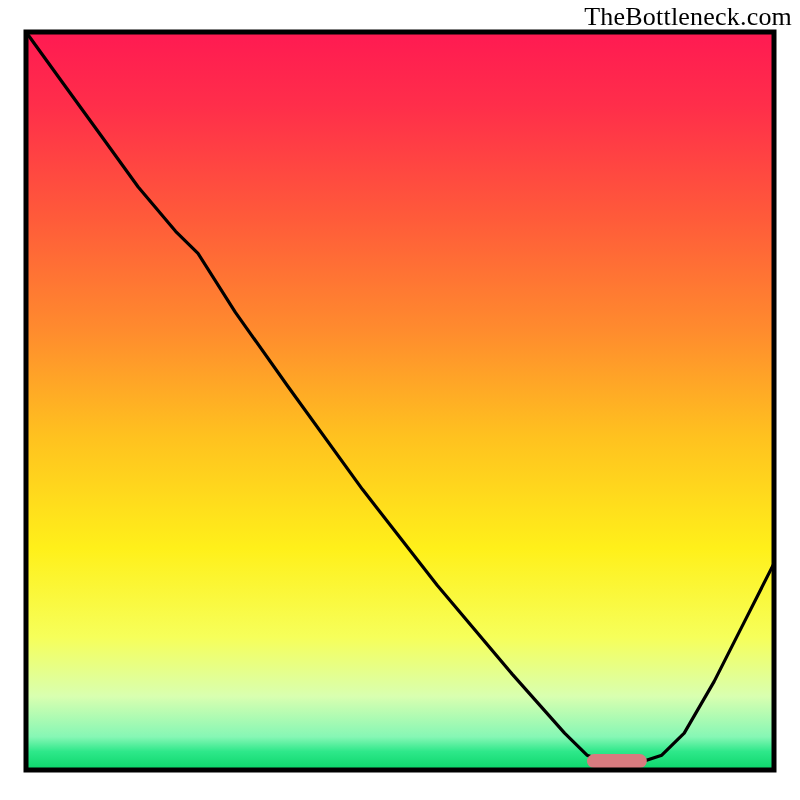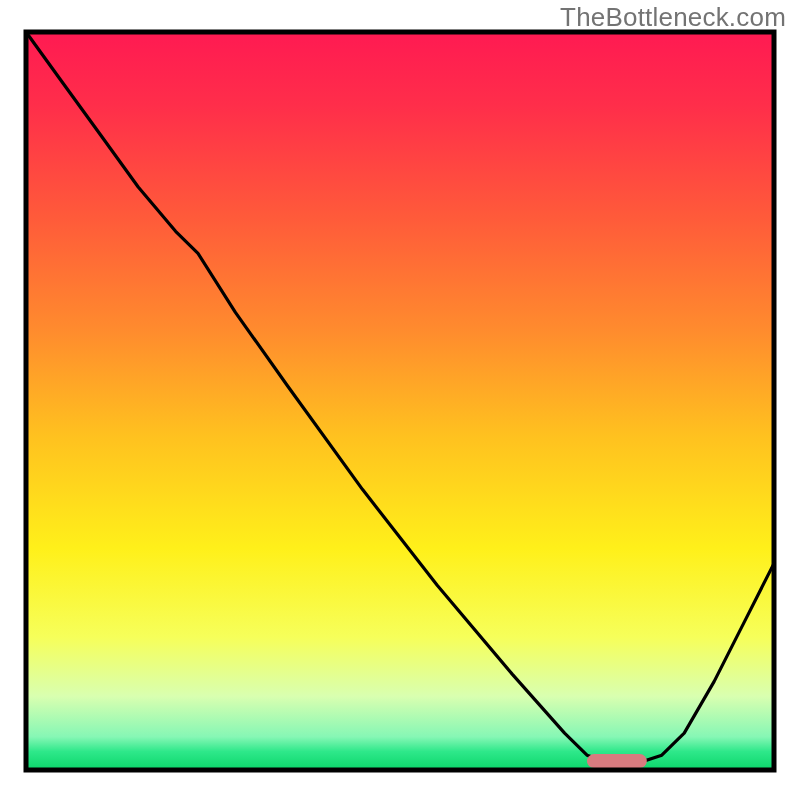--- a/index.html
+++ b/index.html
@@ -11,26 +11,27 @@
     font-family: Arial, Helvetica, sans-serif;
   }
   .chart-container {
     position: relative;
     width: 800px;
     height: 800px;
   }
   .watermark {
     position: absolute;
     top: 2px;
-    right: 14px;
+    right: 8px;
     font-size: 26px;
     font-weight: 500;
-    color: #737373;
+    color: #000000;
     z-index: 5;
     letter-spacing: 0.2px;
+    font-family: Liberation Serif, serif;
   }
   svg.chart {
     position: absolute;
     left: 0;
     top: 0;
     width: 800px;
     height: 800px;
   }
 </style>
 </head>

